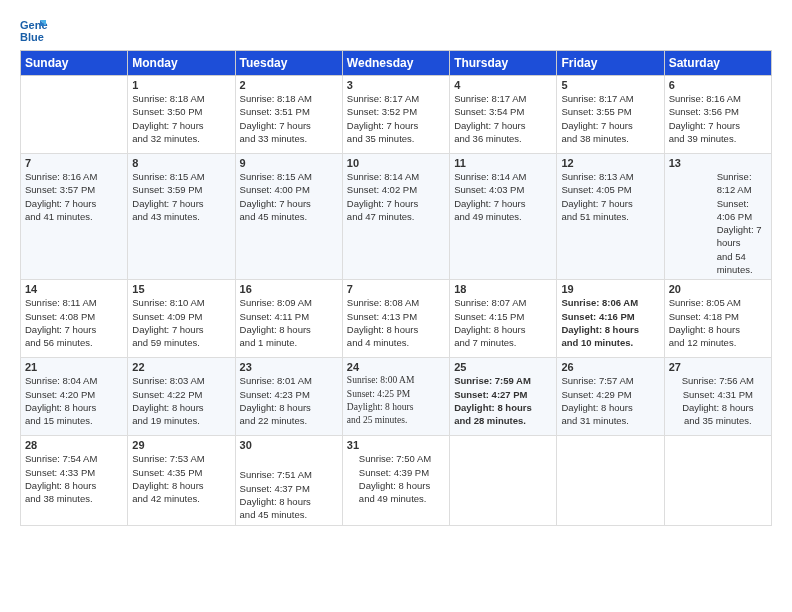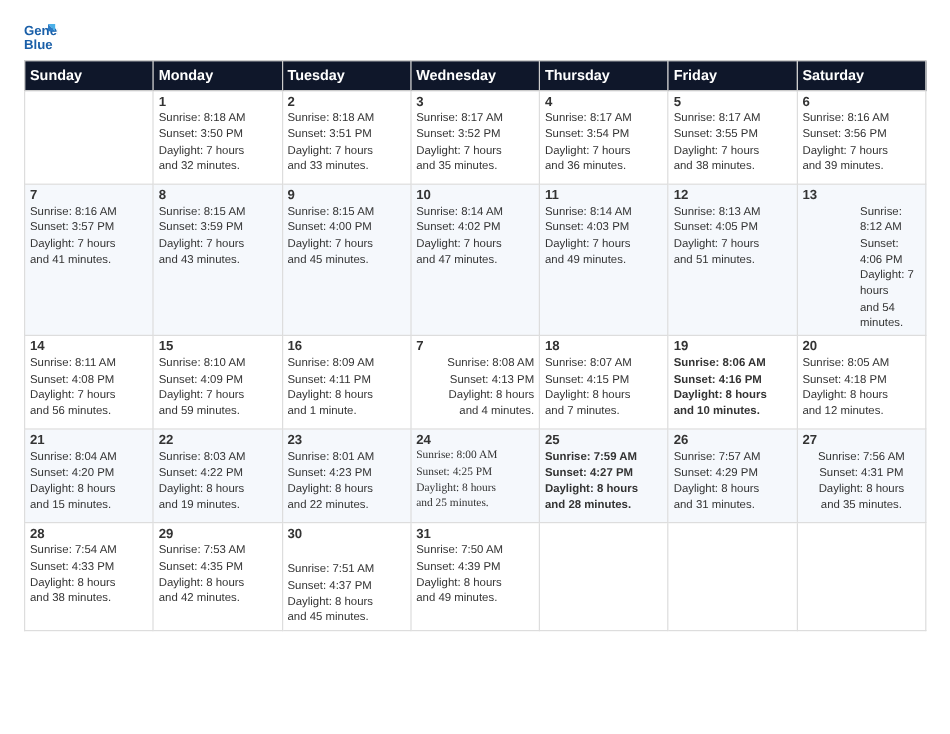--- a/index.html
+++ b/index.html
@@ -42,21 +42,21 @@
       font-size: 15px;
       color: #444;
       margin-top: 2px;
     }
     table {
       width: 100%;
       border-collapse: collapse;
       table-layout: fixed;
     }
     thead tr th {
-      background-color: #0f172a;
+      background-color: #1d4ed8;
       color: #fff;
       font-size: 12px;
       font-weight: bold;
       padding: 5px 4px;
       text-align: left;
       border: 1px solid #ccc;
     }
     tbody tr td {
       vertical-align: top;
       padding: 3px 4px;
@@ -229,21 +229,21 @@
           </td>
           <td>
             <span class="day-num">16</span>
             <div class="cell-content" style="white-space: pre-line;">Sunrise: 8:09 AM
 Sunset: 4:11 PM
 Daylight: 8 hours
 and 1 minute.</div>
           </td>
           <td>
             <span class="day-num">7</span>
-            <div class="cell-content" style="white-space: pre-line; text-align: right;">Sunrise: 8:08 AM
+            <div class="cell-content" style="white-space: pre-line;">Sunrise: 8:08 AM
 Sunset: 4:13 PM
 Daylight: 8 hours
 and 4 minutes.</div>
           </td>
           <td>
             <span class="day-num">18</span>
             <div class="cell-content" style="white-space: pre-line;">Sunrise: 8:07 AM
 Sunset: 4:15 PM
 Daylight: 8 hours
 and 7 minutes.</div>
@@ -331,21 +331,21 @@
           </td>
           <td>
             <span class="day-num">30</span>
             <div class="cell-content" style="white-space: pre-line; margin-top: 17px;">Sunrise: 7:51 AM
 Sunset: 4:37 PM
 Daylight: 8 hours
 and 45 minutes.</div>
           </td>
           <td>
             <span class="day-num">31</span>
-            <div class="cell-content" style="white-space: pre-line;">Sunrise: 7:50 AM
+            <div class="cell-content" style="white-space: pre-line; margin-left: 12px;">Sunrise: 7:50 AM
 Sunset: 4:39 PM
 Daylight: 8 hours
 and 49 minutes.</div>
           </td>
           <td></td>
           <td></td>
           <td></td>
         </tr>
       </tbody>
   </table>

